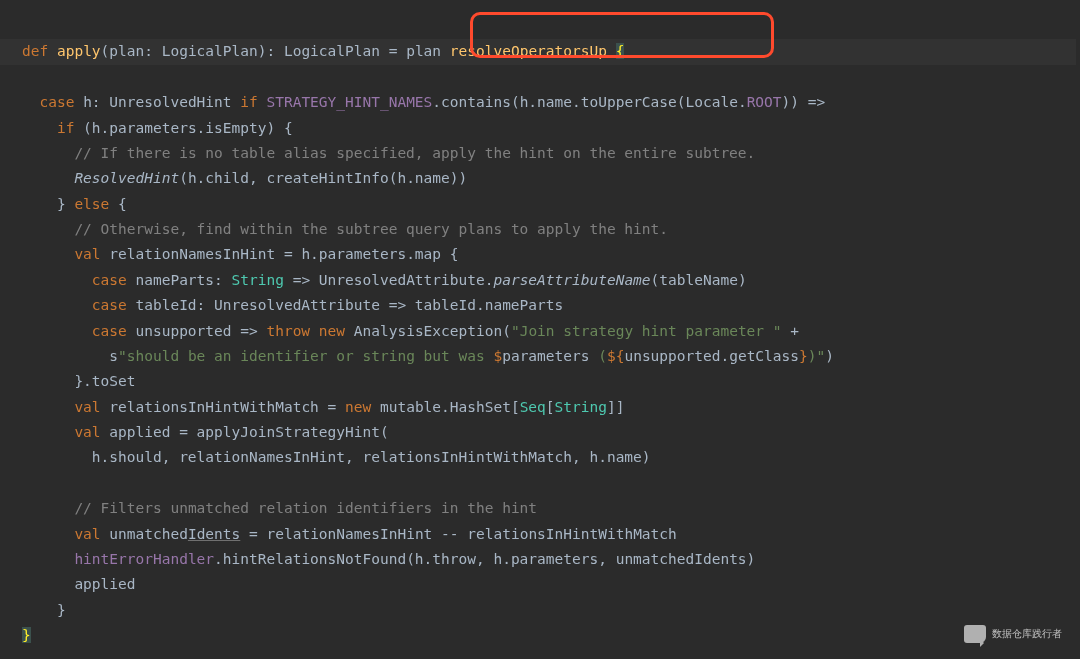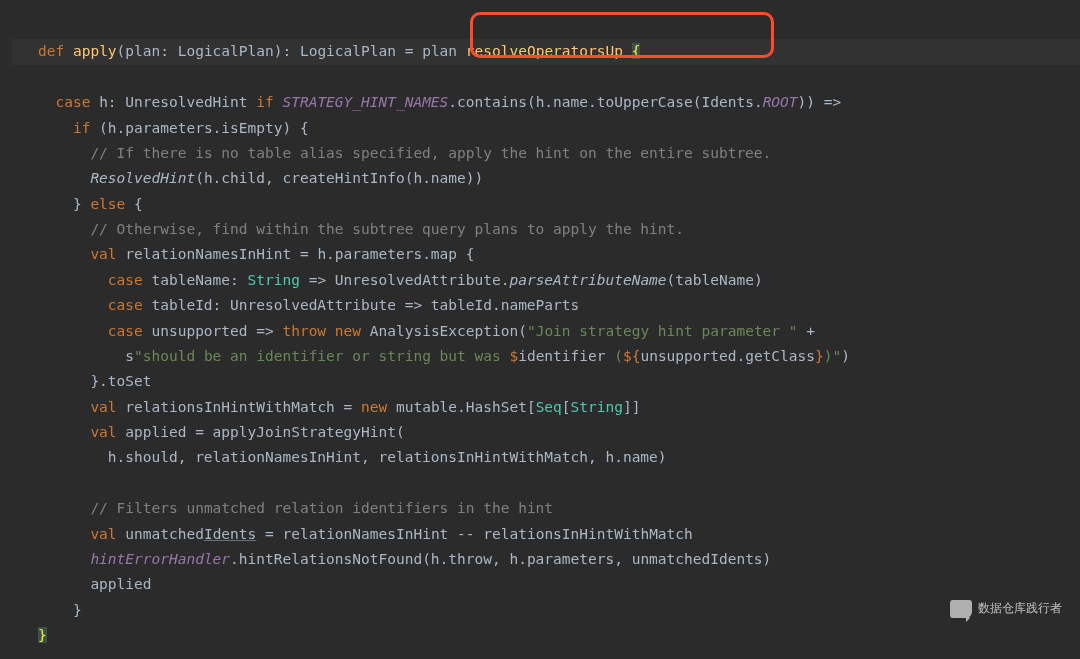--- a/index.html
+++ b/index.html
@@ -8,56 +8,56 @@
     font-family: 'Menlo', 'Consolas', 'Monaco', monospace;
     font-size: 14.5px;
     line-height: 1.75;
     color: #a9b7c6;
     overflow: hidden;
     width: 1080px;
     height: 659px;
     position: relative;
   }
   .editor {
-    padding: 14px 0 0 38px;
+    padding: 14px 0 0 22px;
     white-space: pre;
   }
   .highlighted-line {
     background: #323232;
     display: block;
     margin-left: -26px;
     padding-left: 26px;
     width: 1080px;
   }
   .kw { color: #cc7832; }
   .type { color: #4ec9b0; } 
   .str { color: #6a8759; }  
   .comment { color: #808080; }
   .italic-gray { font-style: italic; color: #a9b7c6; }
-  .const { color: #9876aa; font-style: italic; text-align: center;}
+  .const { color: #9876aa;  text-align: center;}
   .fn { color: #ffc66d; }
   .brace-match { background: #3b514d; color: #ffef28; }
   .purple { color: #9876aa; }
   .underline { text-decoration: underline; text-decoration-color: #707070; text-align: center; }
   .rect-highlight {
     position: absolute;
     border: 3px solid #ff4a2d;
     border-radius: 10px;
     pointer-events: none;
   }
   .watermark {
     position: absolute;
     right: 18px;
-    bottom: 40px;
+    bottom: 16px;
     display: flex;
     align-items: center;
     gap: 6px;
     color: #d0d0d0;
     font-family: sans-serif;
-    font-size: 12px;
+    font-size: 10px;
     opacity: 0.9;
   }
   .watermark .bubble {
     width: 22px;
     height: 18px;
     background: #bfbfbf;
     border-radius: 3px 3px 6px 3px;
     position: relative;
   }
   .watermark .bubble::after{
@@ -67,39 +67,39 @@
     bottom:-4px;
     border:4px solid transparent;
     border-left-color:#bfbfbf;
   }
 </style>
 </head>
 <body>
 
 <div class="editor">
 <span class="highlighted-line"><span class="kw">def</span> <span class="fn">apply</span><span>(plan: LogicalPlan): LogicalPlan</span><span> = </span><span>plan</span> <span class="fn">resolveOperatorsUp</span> <span class="brace-match">{</span></span>
-<span>  <span class="kw">case</span> <span>h: UnresolvedHint </span><span class="kw">if</span> <span class="const">STRATEGY_HINT_NAMES</span><span>.contains(h.name.toUpperCase(Idents.</span><span class="const">ROOT</span><span>)) =&gt;</span></span>
+<span>  <span class="kw">case</span> <span>h: UnresolvedHint </span><span class="kw">if</span> <span class="const">STRATEGY_HINT_NAMES</span><span>.contains(h.name.toUpperCase(Locale.</span><span class="const">ROOT</span><span>)) =&gt;</span></span>
 <span>    <span class="kw">if</span><span> (h.parameters.isEmpty) {</span></span>
 <span>      <span class="comment">// If there is no table alias specified, apply the hint on the entire subtree.</span></span>
 <span>      <span class="italic-gray" style="">ResolvedHint</span><span>(h.child, createHintInfo(h.name))</span></span>
 <span>    } <span class="kw">else</span> {</span>
 <span>      <span class="comment">// Otherwise, find within the subtree query plans to apply the hint.</span></span>
 <span>      <span class="kw">val</span><span> relationNamesInHint = h.parameters.map {</span></span>
-<span>        <span class="kw">case</span><span> tableName: </span><span class="type">String</span><span> =&gt; UnresolvedAttribute.</span><span class="italic-gray" style="">parseAttributeName</span><span>(tableName)</span></span>
+<span>        <span class="kw">case</span><span> nameParts: </span><span class="type">String</span><span> =&gt; UnresolvedAttribute.</span><span class="italic-gray" style="">parseAttributeName</span><span>(tableName)</span></span>
 <span>        <span class="kw">case</span><span> tableId: UnresolvedAttribute =&gt; tableId.nameParts</span></span>
 <span>        <span class="kw">case</span><span> unsupported =&gt; </span><span class="kw">throw</span> <span class="kw">new</span><span> AnalysisException(</span><span class="str">"Join strategy hint parameter "</span><span> +</span></span>
-<span>          <span>s</span><span class="str">"should be an identifier or string but was </span><span class="kw">$</span><span>identifier</span><span class="str"> (</span><span class="kw">${</span><span>unsupported.getClass</span><span class="kw">}</span><span class="str">)"</span><span>)</span></span>
+<span>          <span>s</span><span class="str">"should be an identifier or string but was </span><span class="kw">$</span><span>parameters</span><span class="str"> (</span><span class="kw">${</span><span>unsupported.getClass</span><span class="kw">}</span><span class="str">)"</span><span>)</span></span>
 <span>      <span>}.toSet</span></span>
 <span>      <span class="kw">val</span><span> relationsInHintWithMatch = </span><span class="kw">new</span><span> mutable.HashSet[</span><span class="type">Seq</span><span>[</span><span class="type">String</span><span>]]</span></span>
 <span>      <span class="kw">val</span><span> applied = applyJoinStrategyHint(</span></span>
 <span>        <span>h.should, relationNamesInHint, relationsInHintWithMatch, h.name)</span></span>
 <span> </span>
 <span>      <span class="comment">// Filters unmatched relation identifiers in the hint</span></span>
 <span>      <span class="kw">val</span><span> unmatched</span><span class="underline">Idents</span><span> = relationNamesInHint -- relationsInHintWithMatch</span></span>
-<span>      <span class="purple" style="font-style:italic">hintErrorHandler</span><span>.hintRelationsNotFound(h.throw, h.parameters, unmatchedIdents)</span></span>
+<span>      <span class="purple" style="">hintErrorHandler</span><span>.hintRelationsNotFound(h.throw, h.parameters, unmatchedIdents)</span></span>
 <span>      <span>applied</span></span>
 <span>    <span>}</span></span>
 <span><span class="brace-match">}</span></span>
 </div>
 
 <div class="rect-highlight" style="left: 470px; top: 12px; width: 304px; height: 46px;"></div>
 
 <div class="watermark">
   <span class="bubble"></span>
   <span>数据仓库践行者</span>

